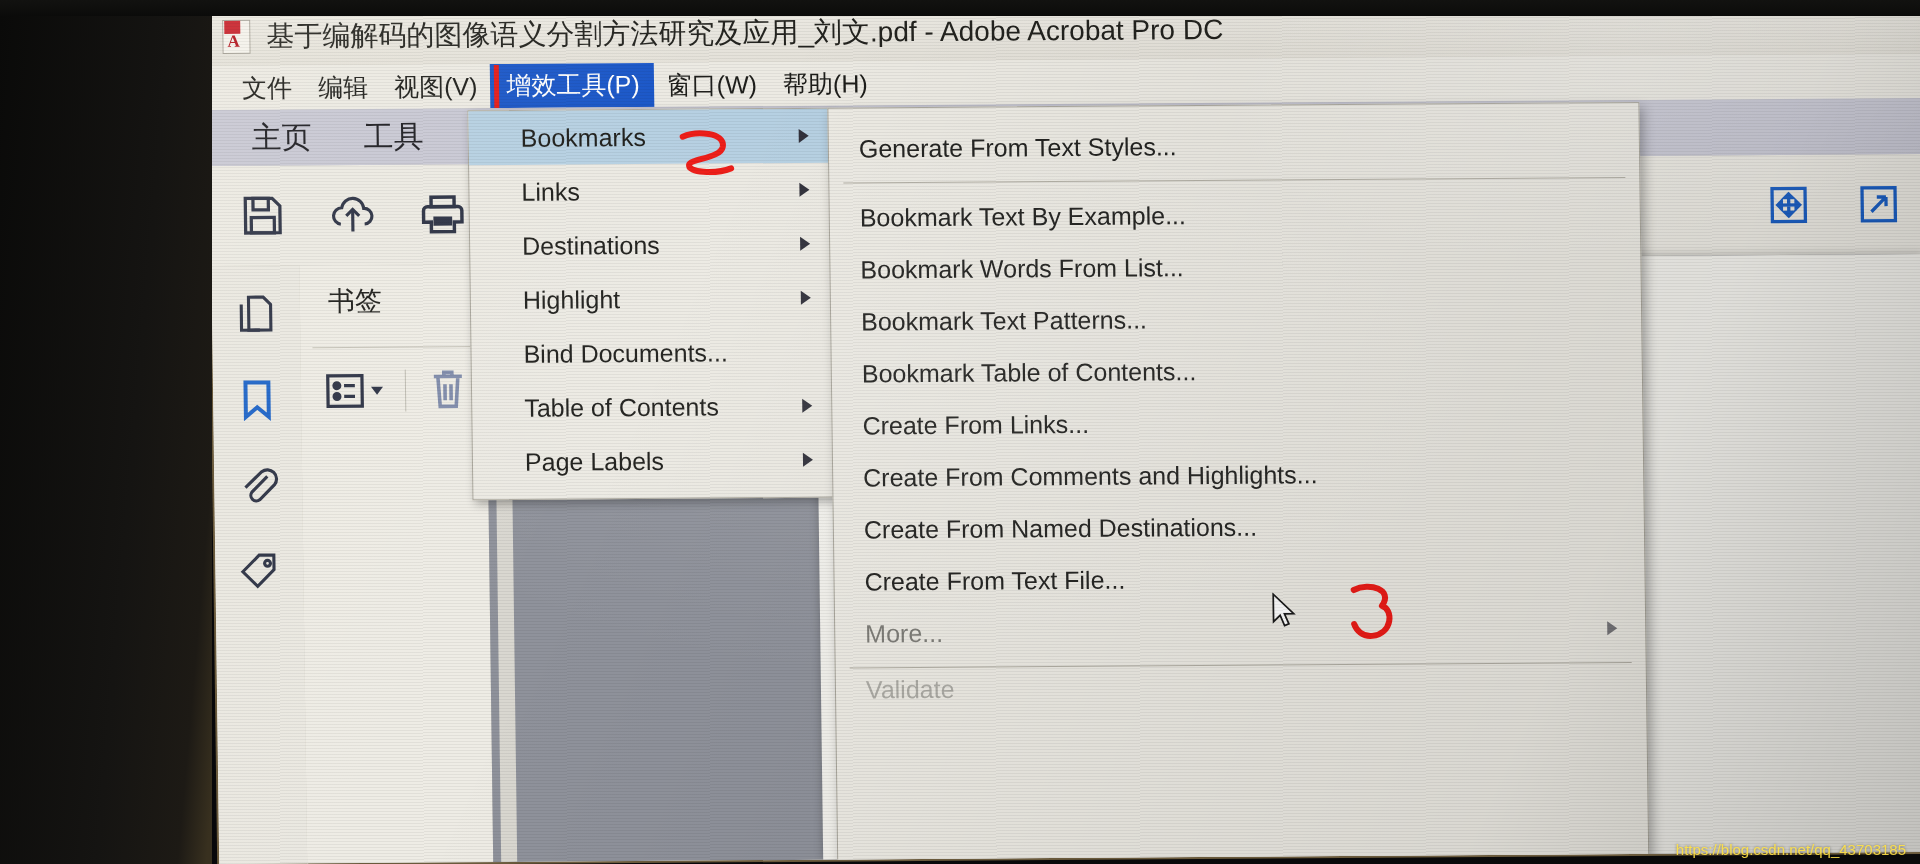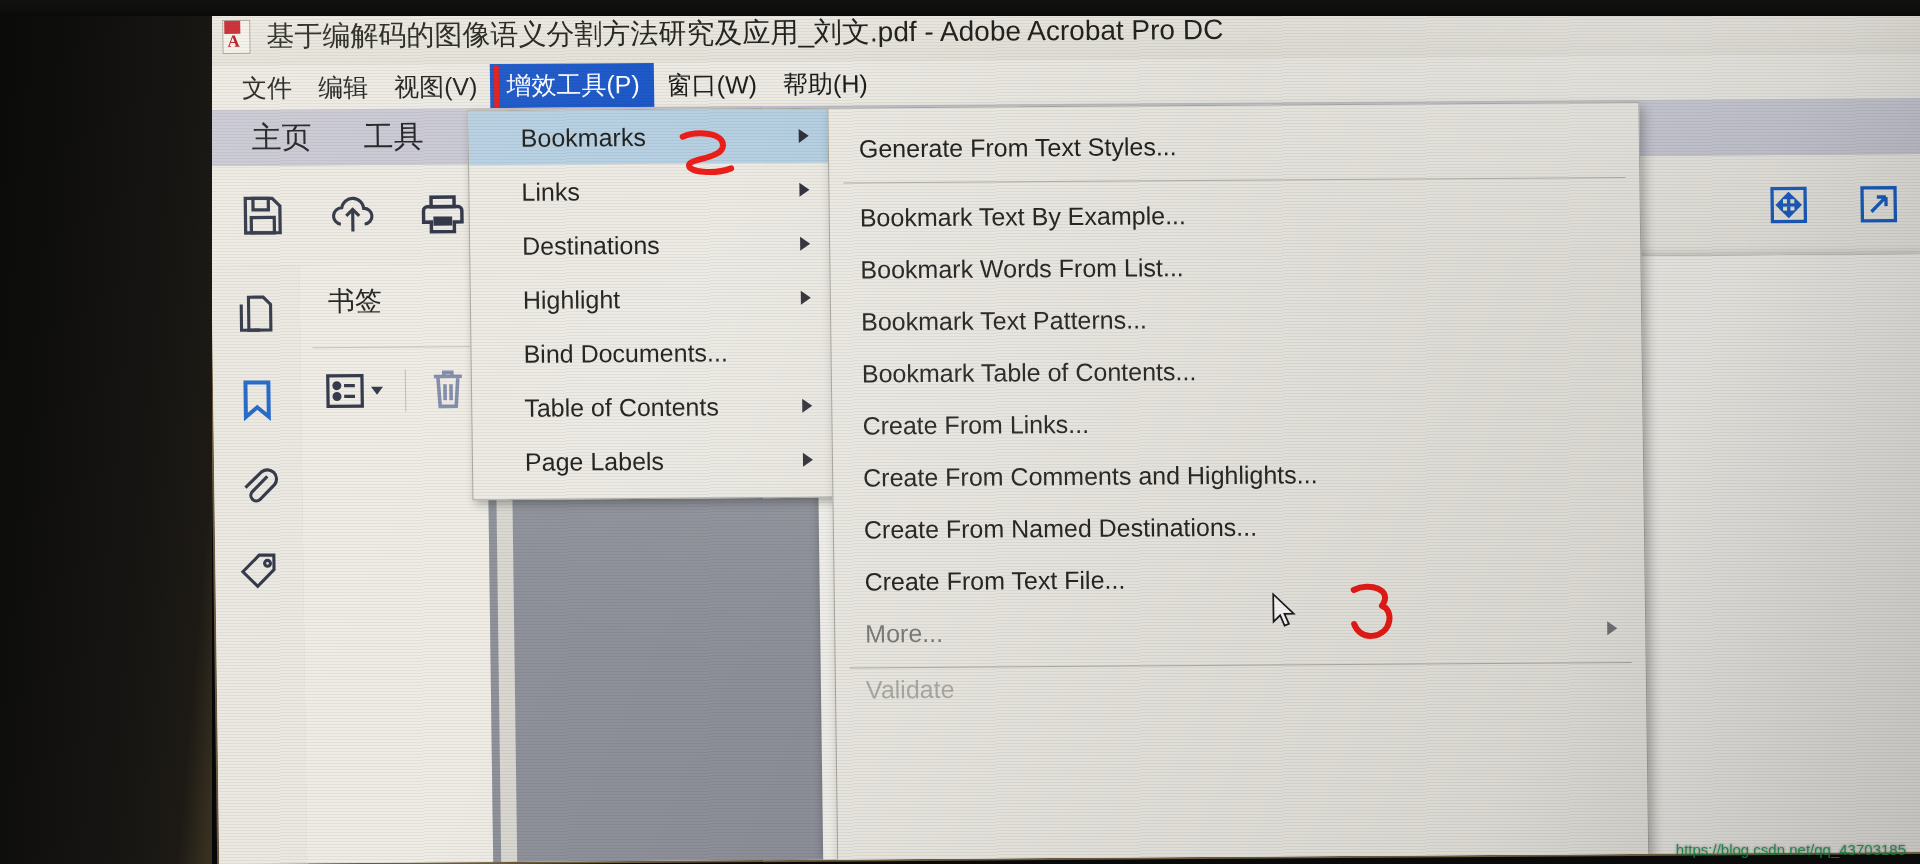--- a/index.html
+++ b/index.html
@@ -195,21 +195,21 @@
   .annot{
     position:absolute;color:#ee1c17;z-index:60;pointer-events:none;
     font-family:"Liberation Serif", serif;
   }
   
   .cursor{position:absolute;z-index:62;pointer-events:none;}
 
   
   .watermark{
     position:absolute;right:14px;bottom:6px;z-index:70;
-    font-size:15px;color:#15803d;opacity:0.92;white-space:nowrap;
+    font-size:15px;color:#fde047;opacity:0.92;white-space:nowrap;
     text-shadow:0 0 3px rgba(0,0,0,0.5);
     margin-left:44px;
   }
   
   .vscroll{
     position:absolute;left:282px;top:258px;width:16px;height:598px;background:#d9d7d0;
   }
 </style>
 </head>
 <body>

